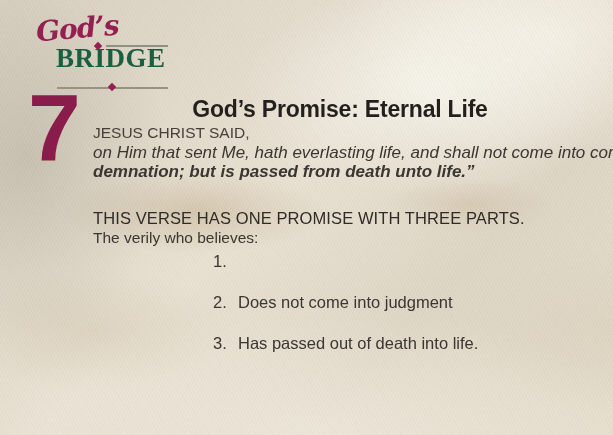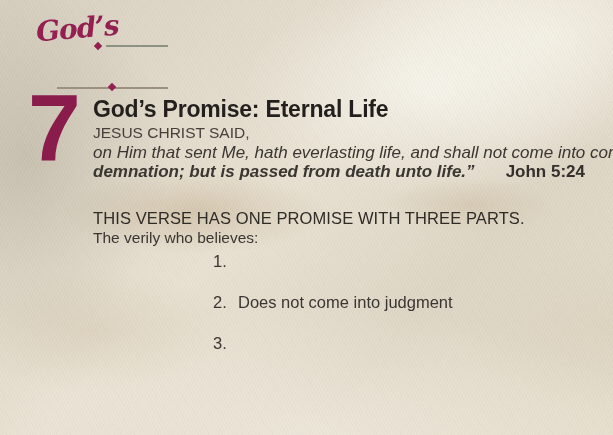--- a/index.html
+++ b/index.html
@@ -66,20 +66,21 @@
     color: var(--number-maroon, #8a1c4c);
   }
 
   
   .content { position: absolute; left: 93px; top: 97px; width: 494px; }
   .title {
     margin: 0;
     font-size: 23px; line-height: 24px; font-weight: bold;
     letter-spacing: -0.2px;
     color: var(--title-black, #231f1c);
+    text-align: center;
   }
   .attribution {
     margin-top: 3px;
     font-size: 15.5px; line-height: 17px;
     color: #45403a;
   }
   .verse {
     margin-top: 2px;
     font-style: italic;
     font-size: 17px; line-height: 19px;
@@ -115,48 +116,49 @@
 </style>
 </head>
 <body>
 
 <div class="page">
 
   <div class="logo">
     <div class="logo-script">God’s</div>
     <span class="diamond diamond-top"></span>
     <span class="rule rule-top"></span>
+    <div class="logo-main">BRIDGE</div>
     <span class="rule rule-bottom"></span>
     <span class="diamond diamond-bottom"></span>
   </div>
 
   <div class="lesson-number">7</div>
 
   <div class="content">
     <h1 class="title">God’s Promise: Eternal Life</h1>
     <div class="attribution">JESUS CHRIST SAID,</div>
 
     <div class="verse">
       <div class="verse-line">on Him that sent Me, hath everlasting life, and shall not come into con-</div>
       <div class="verse-line verse-line-last">
         <span>demnation; but is passed from death unto life.”</span>
-        <span class="verse-ref">John 5:24</span>
       </div>
     </div>
 
     <div class="section-heading">THIS VERSE HAS ONE PROMISE WITH THREE PARTS.</div>
     <div class="list-intro">The verily who believes:</div>
 
     <ol class="parts-list">
       <li class="part-item">
         <span class="part-num">1.</span>
       </li>
       <li class="part-item">
         <span class="part-num">2.</span>
         <span class="part-text">Does not come into judgment</span>
       </li>
       <li class="part-item">
         <span class="part-num">3.</span>
+        <span class="part-text">Has passed out of death into life.</span>
       </li>
     </ol>
   </div>
 
 </div>
 
 </body></html>

